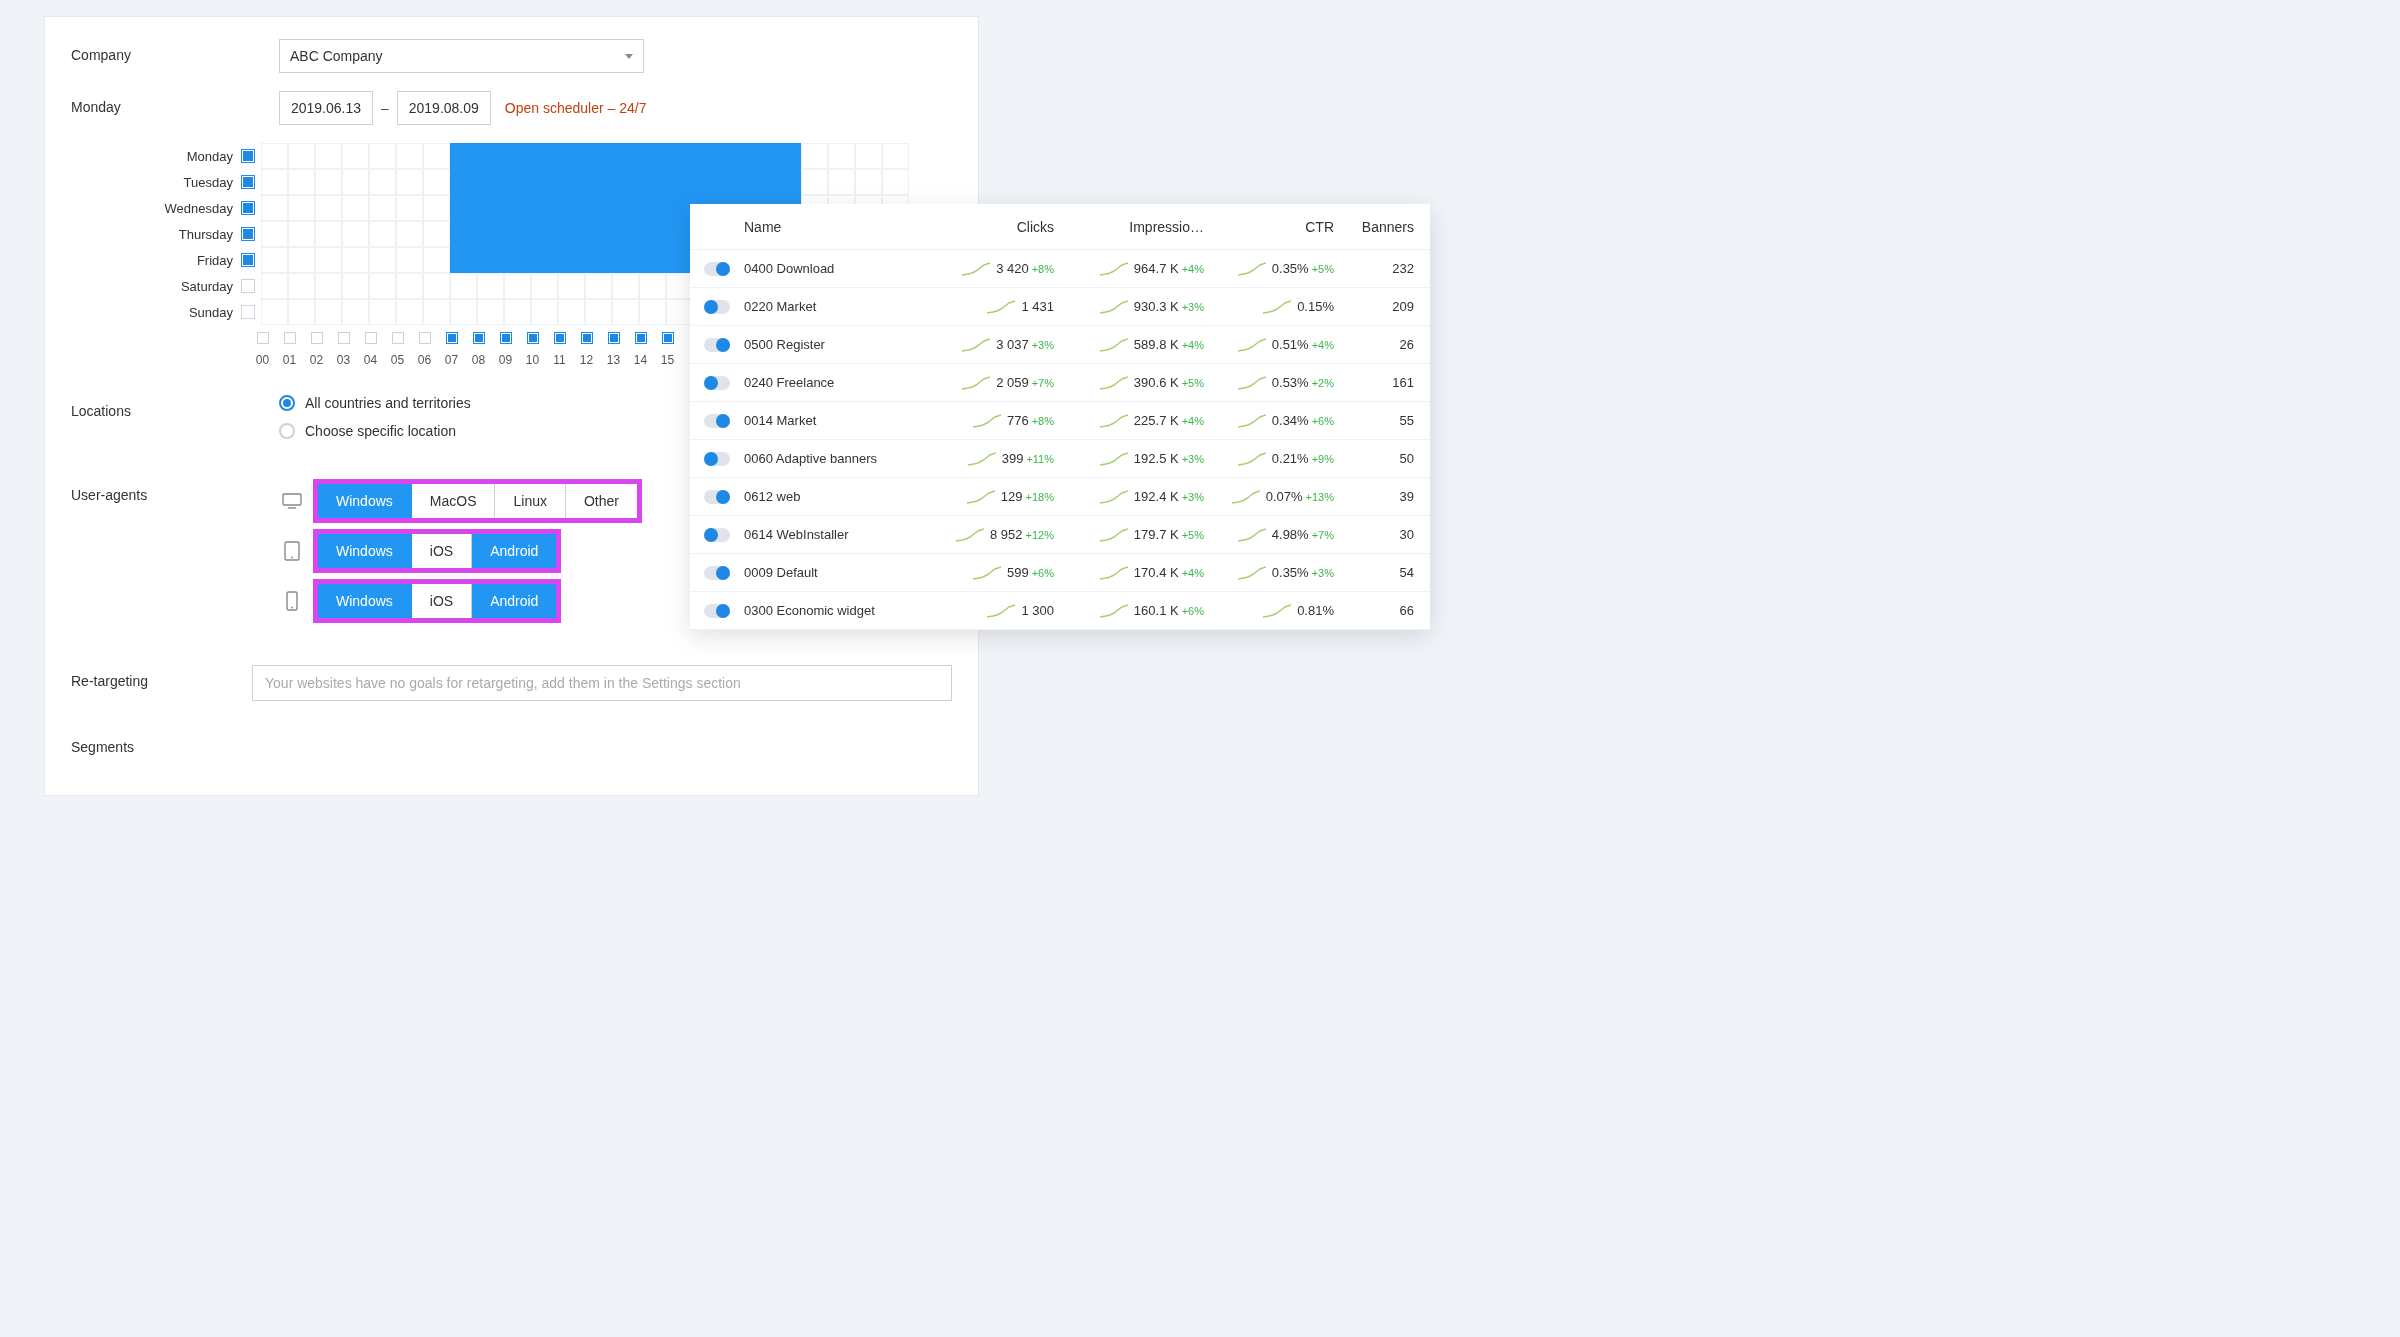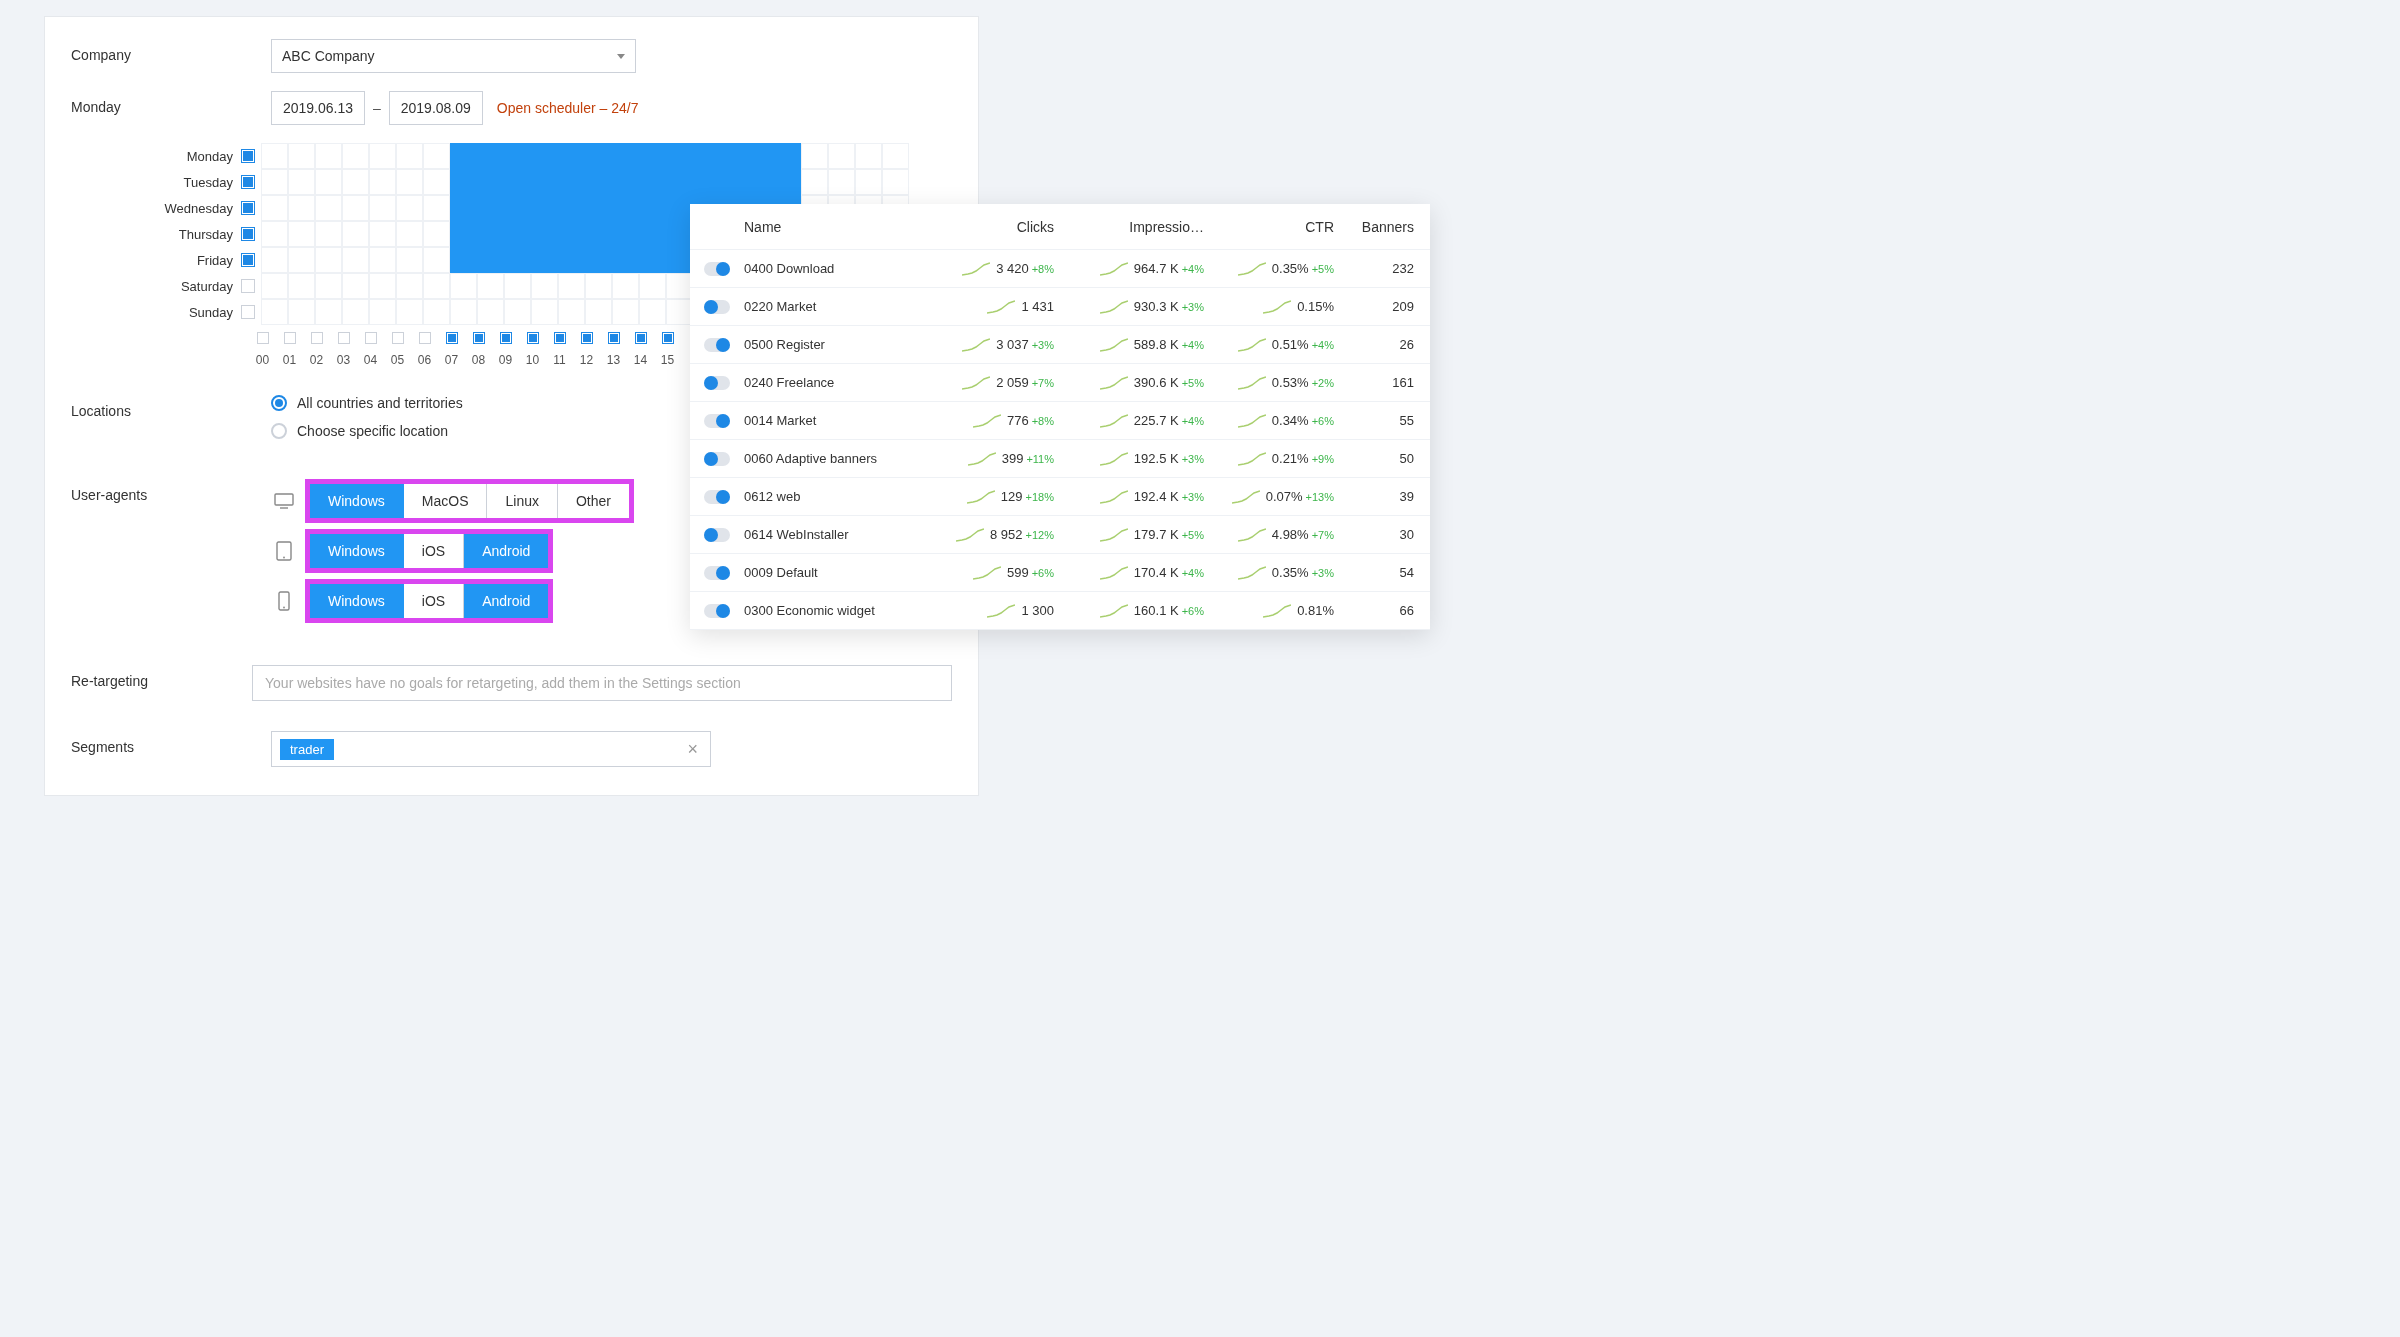--- a/index.html
+++ b/index.html
@@ -23,20 +23,21 @@
     width: 935px;
     height: 780px;
     background: #fff;
     border: 1px solid #e5e8ec;
     padding: 22px 26px;
   }
   .form-row {
     display: flex;
     align-items: flex-start;
     margin-bottom: 18px;
+    gap: 8px;
   }
   .form-label {
     width: 200px;
     padding-top: 8px;
     color: #333;
   }
   .form-content { flex: 1; }
   .select-box, .text-input, .date-input {
     border: 1px solid #ccd1d9;
     background: #fff;
@@ -558,26 +559,20 @@
         <div class="retarget-input">
           <span>Your websites have no goals for retargeting, add them in the Settings section</span>
         </div>
       </div>
     </div>
 
     <div style="height:12px;"></div>
 
     <div class="form-row">
       <div class="form-label">Segments</div>
-      <div class="form-content">
-        <div class="segment-box">
-          <span class="segment-tag">trader</span>
-          <span class="segment-clear">×</span>
-        </div>
-      </div>
     </div>
 
   </div>
 
   <div class="table-panel">
     <div class="thead">
       <div class="col-toggle"></div>
       <div class="col-name">Name</div>
       <div class="col-clicks">Clicks</div>
       <div class="col-impr">Impressio…</div>

